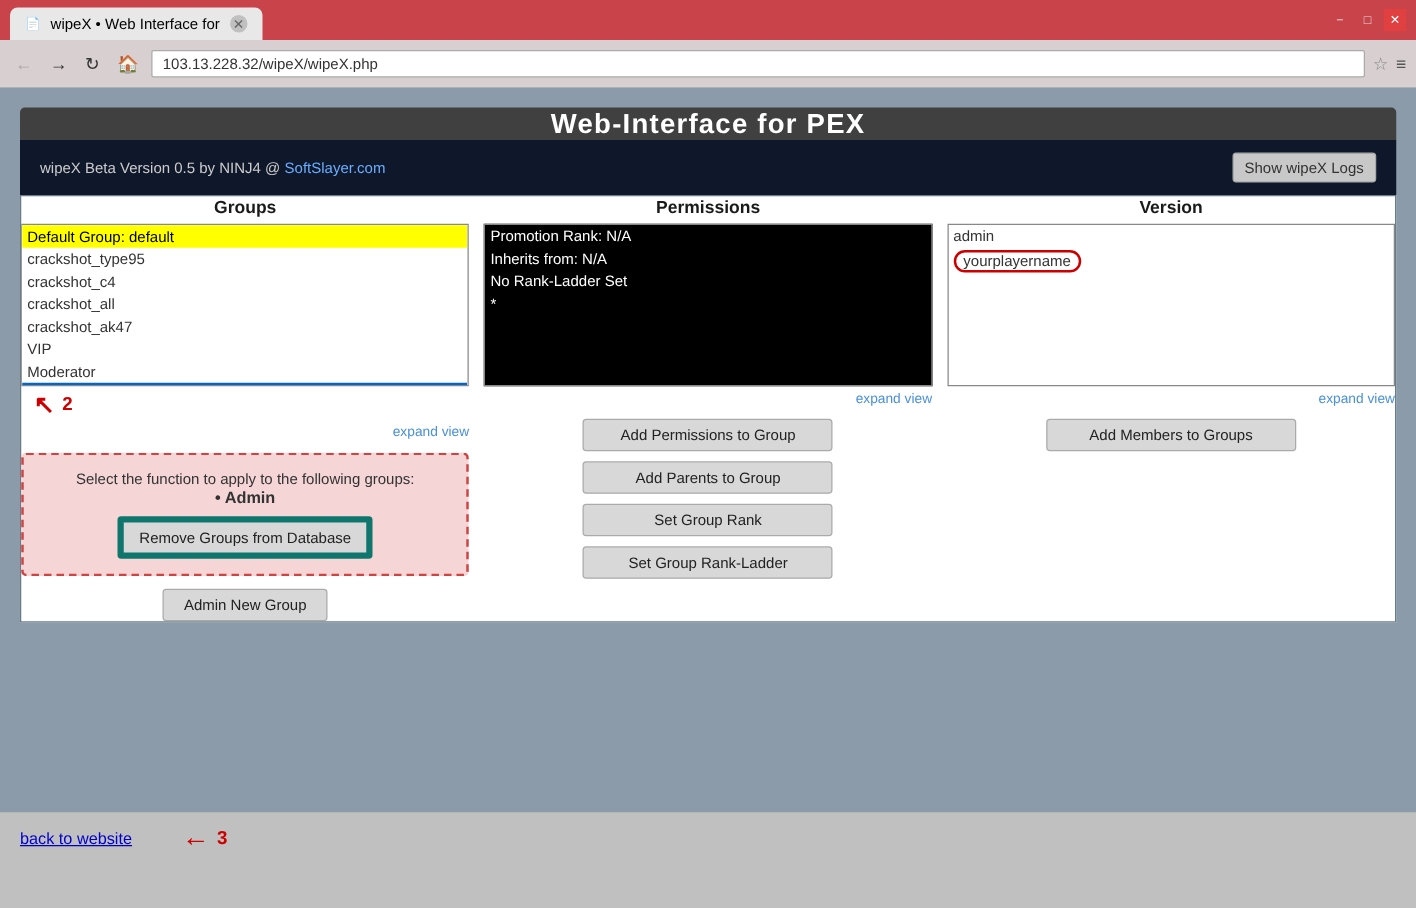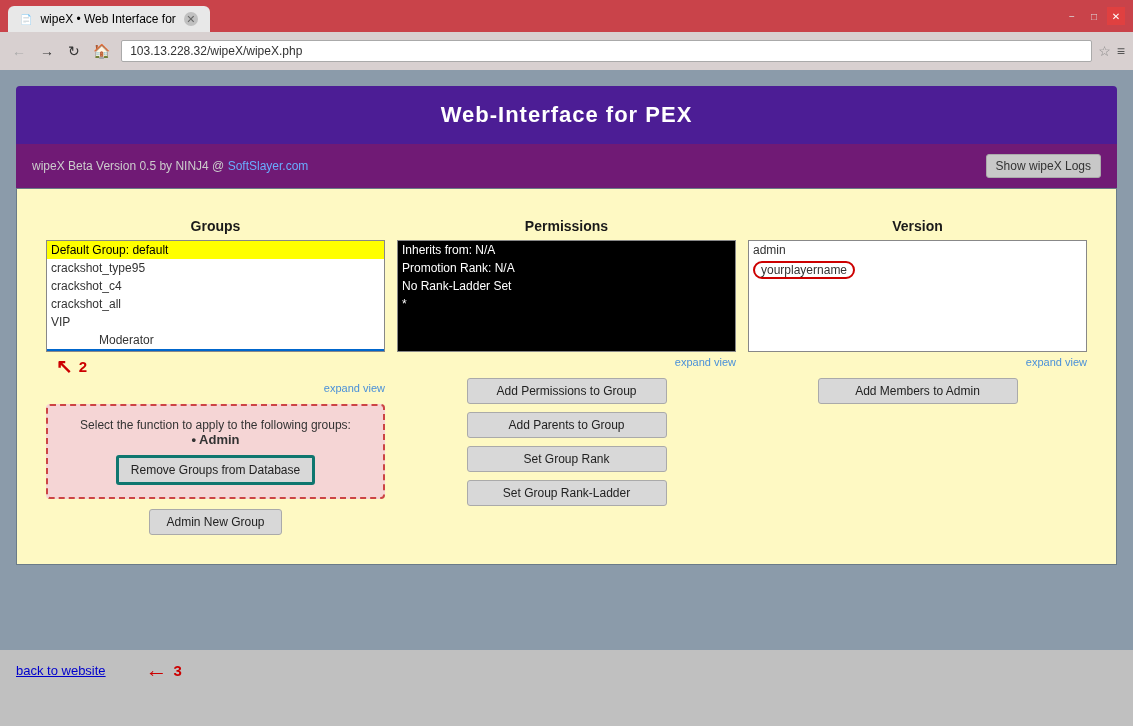--- a/index.html
+++ b/index.html
@@ -98,35 +98,34 @@
 
     
     .main-content {
       background: #8b9baa;
       padding: 16px;
       min-height: 580px;
     }
 
     
     .page-header {
-      background: #4c1d95;
+      background: #404040;
       border-radius: 4px 4px 0 0;
-      padding: 16px;
       text-align: center;
       color: white;
     }
     .page-title {
       font-size: 22px;
       font-weight: bold;
       letter-spacing: 1px;
     }
 
     
     .sub-header {
-      background: #701a75;
+      background: #0f172a;
       padding: 10px 16px;
       display: flex;
       align-items: center;
       justify-content: space-between;
       color: #ccc;
       font-size: 12px;
     }
     .version-text { color: #ccc; }
     .version-link { color: #6aadff; text-decoration: none; }
     .show-logs-btn {
@@ -134,22 +133,22 @@
       border: 1px solid #aaa;
       padding: 4px 9px;
       border-radius: 3px;
       cursor: pointer;
       font-size: 12px;
       color: #333;
     }
 
     
     .panel-area {
-      background: #fef9c3;
-      padding: 29px;
+      background: #ffffff;
+      padding: 0;
       border: 1px solid #6a7b88;
     }
 
     
     .columns {
       display: flex;
       gap: 12px;
     }
 
     .column {
@@ -162,21 +161,21 @@
       text-align: center;
       font-weight: bold;
       font-size: 14px;
       color: #1a1a1a;
       margin-bottom: 6px;
     }
 
     .list-box {
       border: 1px solid #888;
       background: white;
-      height: 112px;
+      height: 130px;
       overflow-y: auto;
       font-size: 12px;
     }
     .list-box-dark {
       background: #000;
       color: white;
     }
     .list-item {
       padding: 2px 4px;
       cursor: pointer;
@@ -215,21 +214,21 @@
       font-size: 12px;
       color: #333;
     }
     .action-box .selected-group {
       font-weight: bold;
       font-size: 13px;
     }
 
     .btn {
       background: #d8d8d8;
-      border: 3px solid #0f766e;
+      border: 5px solid #0f766e;
       padding: 5px 12px;
       border-radius: 3px;
       cursor: pointer;
       font-size: 12px;
       color: #222;
       margin-top: 8px;
       display: inline-block;
     }
 
     .create-btn {
@@ -355,22 +354,23 @@
   <div class="panel-area">
     <div class="columns">
 
       <div class="column">
         <div class="column-header">Groups</div>
         <div class="list-box">
           <div class="list-item highlight-yellow">Default Group: default</div>
           <div class="list-item">crackshot_type95</div>
           <div class="list-item">crackshot_c4</div>
           <div class="list-item">crackshot_all</div>
+          <div class="list-item">crackshot_ak47</div>
           <div class="list-item">VIP</div>
-          <div class="list-item" style="position:relative;margin-left:48px;">
+          <div class="list-item" style="position:relative;">
             Moderator
             
             
           </div>
           <div class="list-item selected">Admin</div>
         </div>
 
         <div style="display:flex; align-items:center; gap:6px; margin-top:2px;">
           <span style="color:#cc0000; font-size:20px; font-weight:bold; margin-left:10px;">↖</span>
           <span style="color:#cc0000; font-weight:bold; font-size:15px;">2</span>
@@ -382,22 +382,22 @@
           <div class="selected-group">• Admin</div>
           <button class="btn">Remove Groups from Database</button>
         </div>
 
         <button class="create-btn">Admin New Group</button>
       </div>
 
       <div class="column">
         <div class="column-header">Permissions</div>
         <div class="list-box list-box-dark">
+          <div class="list-item-dark">Promotion Rank: N/A</div>
           <div class="list-item-dark">Inherits from: N/A</div>
-          <div class="list-item-dark">Promotion Rank: N/A</div>
           <div class="list-item-dark">No Rank-Ladder Set</div>
           <div class="list-item-dark">*</div>
         </div>
         <div class="expand-link">expand view</div>
 
         <div class="perm-buttons">
           <button class="perm-btn">Add Permissions to Group</button>
           <button class="perm-btn">Add Parents to Group</button>
           <button class="perm-btn">Set Group Rank</button>
           <button class="perm-btn">Set Group Rank-Ladder</button>
@@ -408,21 +408,21 @@
         <div class="column-header">Version</div>
         <div class="list-box">
           <div class="list-item">admin</div>
           <div class="list-item">
             <span class="members-list-item-oval">yourplayername</span>
           </div>
         </div>
         <div class="expand-link">expand view</div>
 
         <div class="members-btn-area">
-          <button class="members-btn">Add Members to Admin</button>
+          <button class="members-btn">Add Members to Groups</button>
         </div>
       </div>
 
     </div>
   </div>
 </div>
 
 <div class="bottom-bar">
   <a class="back-link">back to website</a>
   <span style="display:flex; align-items:center; gap:6px;">

